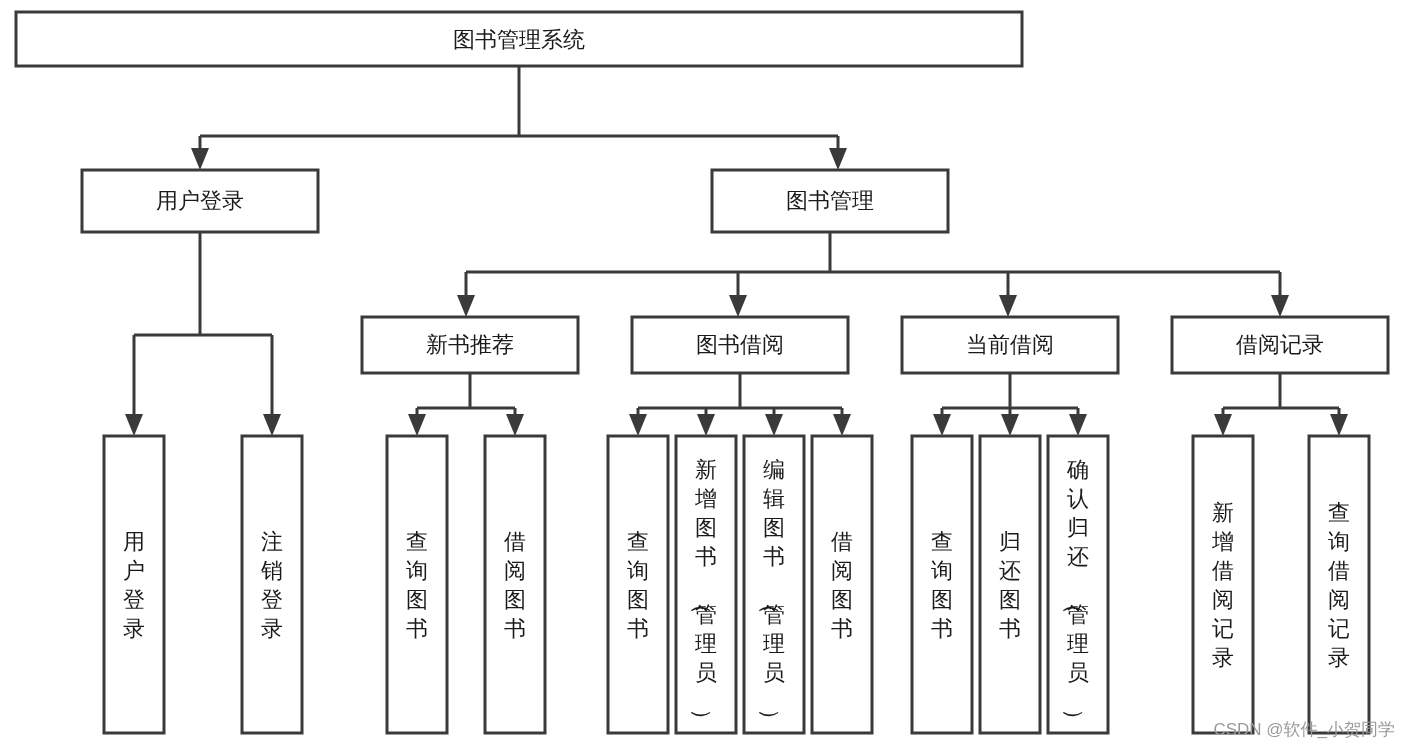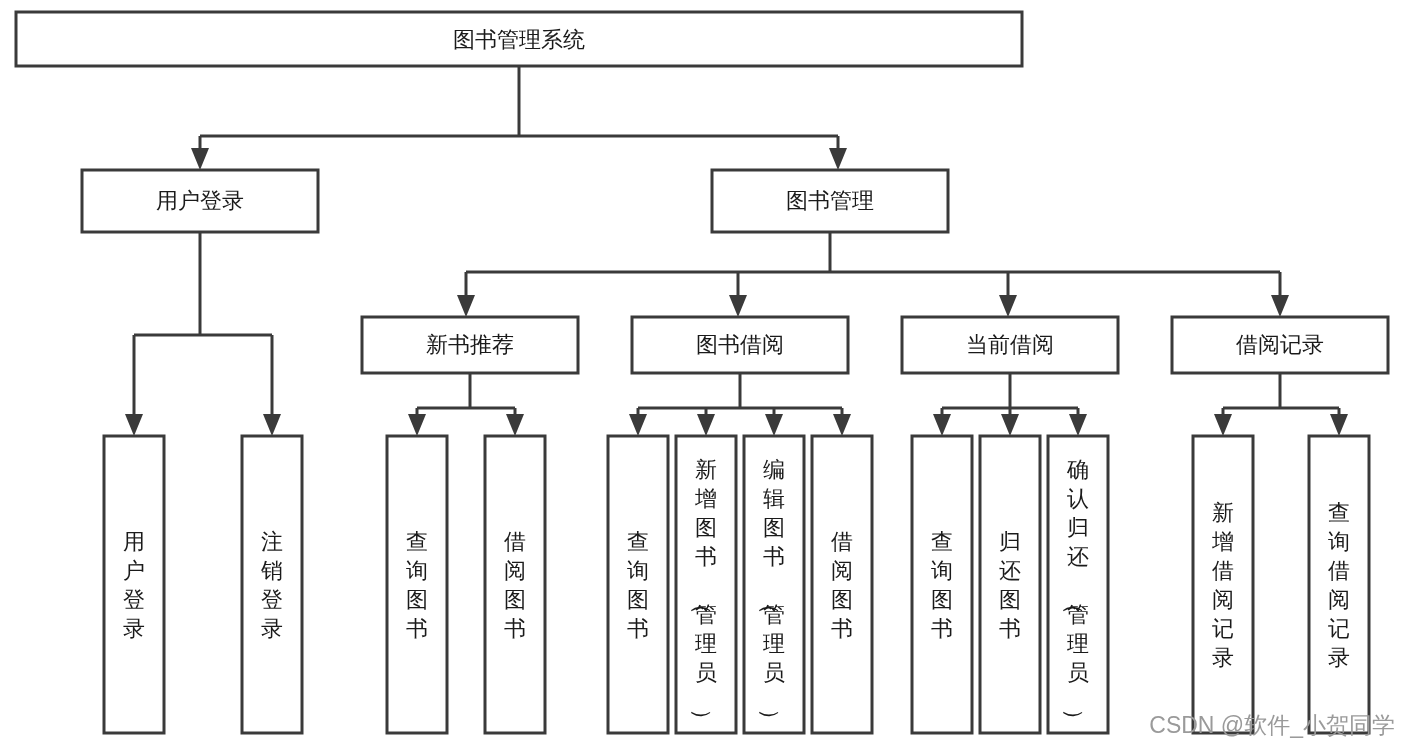--- a/index.html
+++ b/index.html
@@ -53,21 +53,21 @@
     font-family: "Liberation Sans", "DejaVu Sans", sans-serif;
     font-size: 22px;
     fill: #1a1a1a;
     text-anchor: middle;
   }
   .watermark {
     position: absolute;
     right: 10px;
     bottom: 6px;
     font-family: "Liberation Sans", "DejaVu Sans", sans-serif;
-    font-size: 23px;
+    font-size: 17px;
     color: #9a9a9a;
     white-space: nowrap;
     pointer-events: none;
   }
 </style>
 </head>
 <body>
 
 <div id="diagram-root">
 

